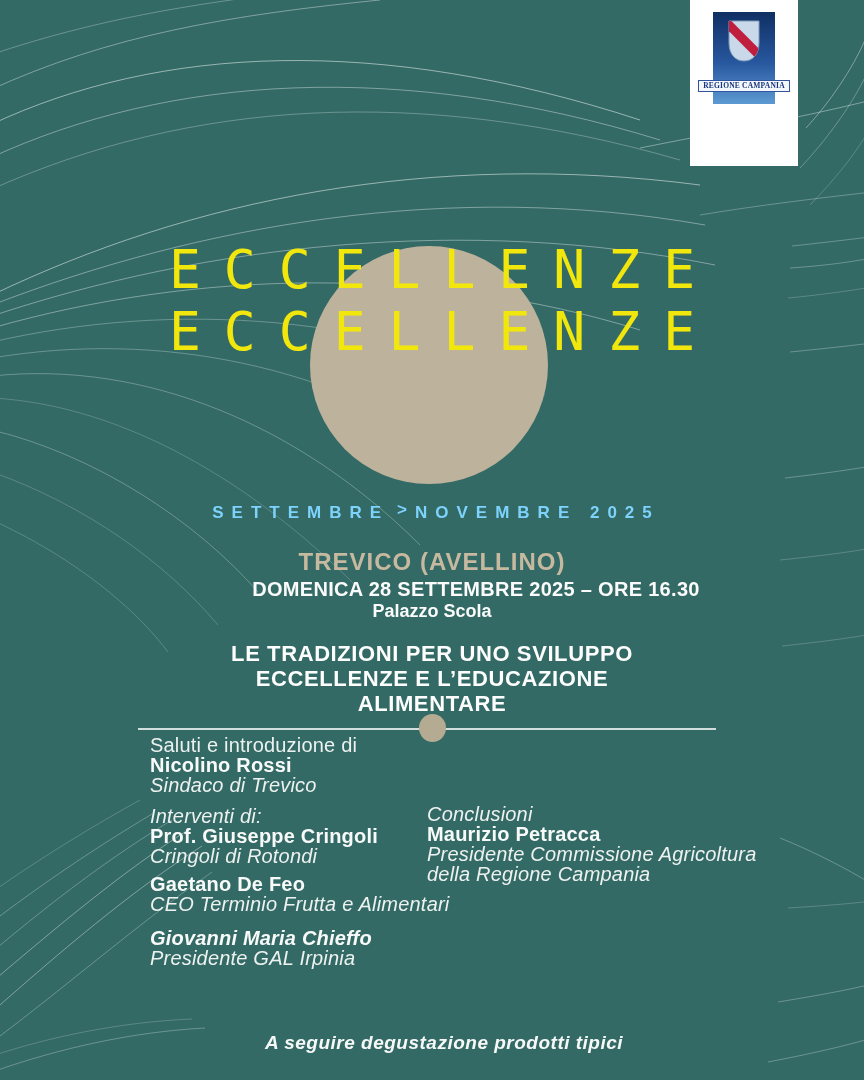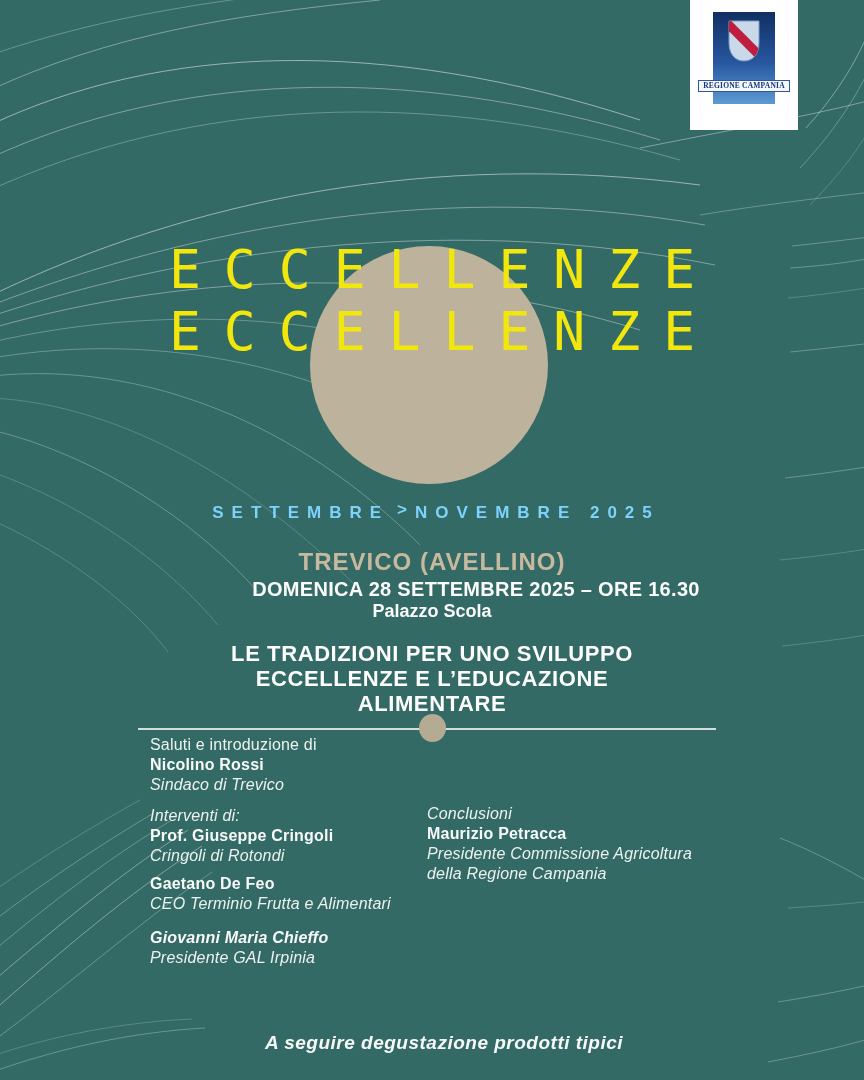--- a/index.html
+++ b/index.html
@@ -7,21 +7,21 @@
     position:relative;width:864px;height:1080px;overflow:hidden;
     background:#336A65;
     font-family:"Liberation Sans", sans-serif;
     -webkit-font-smoothing:antialiased;
   }
   .waves{position:absolute;inset:0;pointer-events:none;}
   .waves path{fill:none;stroke:#ffffff;stroke-width:1;}
   .wv1{stroke-opacity:.50}.wv2{stroke-opacity:.38}.wv3{stroke-opacity:.28}.wv4{stroke-opacity:.20}
 
   
-  .logo-box{position:absolute;left:690px;top:0;width:108px;height:130px;background:#ffffff;}
+  .logo-box{position:absolute;left:690px;top:0;width:108px;height:166px;background:#ffffff;}
   .emblem{position:absolute;left:23px;top:12px;width:62px;height:92px;
     background:linear-gradient(180deg,#102f63 0%,#27579f 55%,#5d9ad2 100%);}
   .shield-svg{position:absolute;left:13px;top:7px;}
   .logo-label{position:absolute;left:-15px;top:68px;width:92px;height:12px;
     background:#f4f7fb;border:1px solid #31549e;box-sizing:border-box;
     font-family:"Liberation Serif", serif;font-weight:bold;font-size:7.5px;line-height:10px;
     color:#17367d;text-align:center;letter-spacing:.2px;white-space:nowrap;overflow:hidden;}
 
   .big-circle{position:absolute;left:310px;top:246px;width:238px;height:238px;border-radius:50%;
     background:#BDB29B;}
@@ -47,21 +47,21 @@
     color:#FAFBFA;font-weight:bold;font-size:18px;}
 
   .event-title{position:absolute;left:0;top:641px;width:100%;text-align:center;
     color:#FDFEFD;font-weight:bold;font-size:22px;line-height:25px;letter-spacing:.6px;}
 
   .divider{position:absolute;left:138px;top:728px;width:578px;height:1.5px;
     background:rgba(255,255,255,.78);}
   .divider-dot{position:absolute;left:419px;top:714px;width:27px;height:28px;border-radius:50%;
     background:#B5AA92;}
 
-  .prog{position:absolute;color:#EDF2F0;font-size:16px;line-height:20px;letter-spacing:.2px;}
+  .prog{position:absolute;color:#EDF2F0;font-size:20px;line-height:20px;letter-spacing:.2px;}
   .prog .name{font-weight:bold;color:#F8FAF9;}
   .prog .italic{font-style:italic;}
   .prog .bolditalic{font-weight:bold;font-style:italic;color:#F8FAF9;}
   .prog .pre{white-space:pre-line;}
   .g1{left:150px;top:735px}
   .g2{left:150px;top:806px}
   .g3{left:150px;top:874px}
   .g4{left:150px;top:928px}
   .gr{left:427px;top:804px}
 

